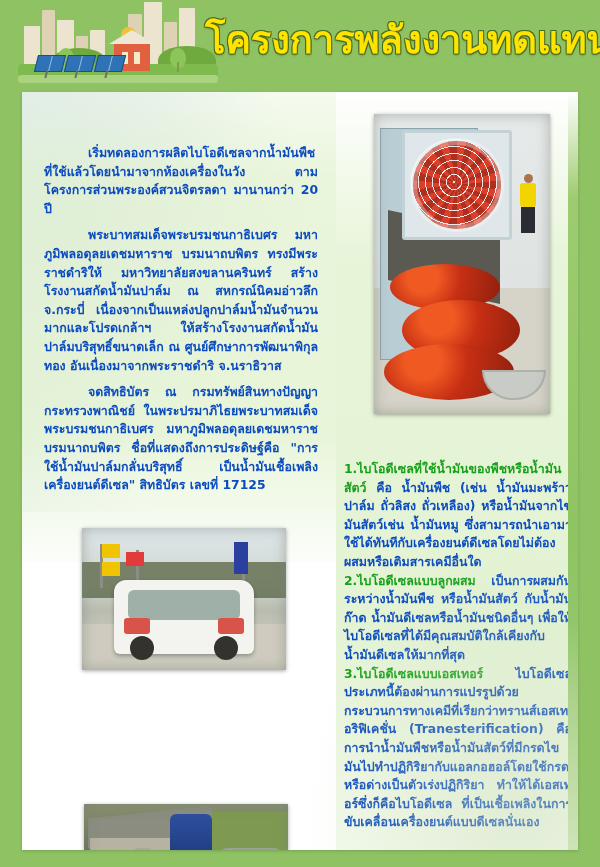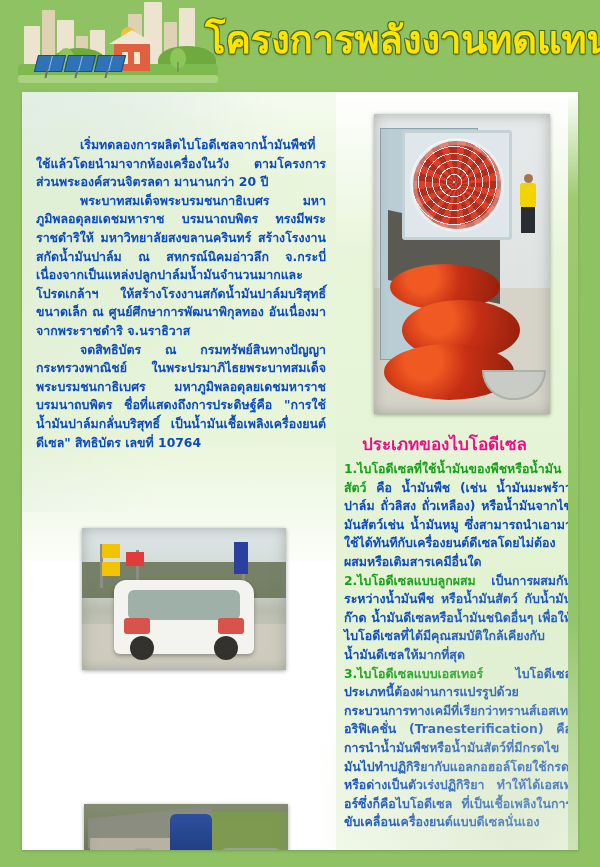--- a/index.html
+++ b/index.html
@@ -93,21 +93,21 @@
   .body-text{
     position:absolute;
     color:#0b4bc0;
     font-size:12.4px;
     line-height:18.6px;
     font-weight:bold;
     text-align:justify;
     text-justify:inter-word;
   }
   #left-text{left:14px;top:44px;width:290px;}
-  #left-text p{margin:0;text-indent:44px;}
+  #left-text p{margin:8px;text-indent:44px;}
   #left-text p+p{margin-top:0;}
 
   #right-text{left:322px;top:368px;width:228px;}
   #right-text p{margin:0;}
   #right-text .lead{color:#16a01a;}
 
   
   .photo{position:absolute;box-shadow:0 1px 4px rgba(0,0,0,.35);overflow:hidden;background:#cfd7d2;}
 
   
@@ -204,21 +204,21 @@
 
 <div id="card">
 
   <div class="col" id="col-left">
     <div class="wash"></div>
 
 
     <div class="body-text" id="left-text">
       <p>เริ่มทดลองการผลิตไบโอดีเซลจากน้ำมันพืชที่ใช้แล้วโดยนำมาจากห้องเครื่องในวัง ตามโครงการส่วนพระองค์สวนจิตรลดา มานานกว่า 20 ปี</p>
       <p>พระบาทสมเด็จพระบรมชนกาธิเบศร มหาภูมิพลอดุลยเดชมหาราช บรมนาถบพิตร ทรงมีพระราชดำริให้ มหาวิทยาลัยสงขลานครินทร์ สร้างโรงงานสกัดน้ำมันปาล์ม ณ สหกรณ์นิคมอ่าวลึก จ.กระบี่ เนื่องจากเป็นแหล่งปลูกปาล์มน้ำมันจำนวนมากและโปรดเกล้าฯ ให้สร้างโรงงานสกัดน้ำมันปาล์มบริสุทธิ์ขนาดเล็ก ณ ศูนย์ศึกษาการพัฒนาพิกุลทอง อันเนื่องมาจากพระราชดำริ จ.นราธิวาส</p>
-      <p>จดสิทธิบัตร ณ กรมทรัพย์สินทางปัญญา กระทรวงพาณิชย์ ในพระปรมาภิไธยพระบาทสมเด็จพระบรมชนกาธิเบศร มหาภูมิพลอดุลยเดชมหาราช บรมนาถบพิตร ชื่อที่แสดงถึงการประดิษฐ์คือ "การใช้น้ำมันปาล์มกลั่นบริสุทธิ์ เป็นน้ำมันเชื้อเพลิงเครื่องยนต์ดีเซล" สิทธิบัตร เลขที่ 10764</p>
+      <p>จดสิทธิบัตร ณ กรมทรัพย์สินทางปัญญา กระทรวงพาณิชย์ ในพระปรมาภิไธยพระบาทสมเด็จพระบรมชนกาธิเบศร มหาภูมิพลอดุลยเดชมหาราช บรมนาถบพิตร ชื่อที่แสดงถึงการประดิษฐ์คือ "การใช้น้ำมันปาล์มกลั่นบริสุทธิ์ เป็นน้ำมันเชื้อเพลิงเครื่องยนต์ดีเซล" สิทธิบัตร เลขที่ 17125</p>
       <p></p>
     </div>
 
     <div class="photo" id="photo-car">
       <div class="sky"></div>
       <div class="hillbg"></div>
       <div class="road"></div>
       <div class="flag" style="left:18px;top:16px;"></div>
       <div class="flagc" style="left:20px;top:16px;background:#f0c400;"></div>
       <div class="flagc" style="left:20px;top:34px;background:#f0c400;"></div>
@@ -272,21 +272,20 @@
       <div class="fanbox"></div>
       <div class="fan"></div>
       <div class="grill"></div>
       <div class="fruit-pile" style="left:16px;top:150px;width:110px;height:46px;"></div>
       <div class="fruit-pile" style="left:28px;top:186px;width:118px;height:60px;"></div>
       <div class="fruit-pile" style="left:10px;top:230px;width:130px;height:56px;"></div>
       <div class="bowl"></div>
       <div class="vig"></div>
     </div>
 
-    <h2 class="section" id="h-right" style="left:26px;top:338px;">ประเภทของไบโอดีเซล</h2>
 
     <div class="body-text" id="right-text" style="left:8px;top:368px;width:228px;">
       <p>
         <span class="lead">1.</span><span class="lead">ไบโอดีเซลที่ใช้น้ำมันของพืชหรือน้ำมันสัตว์</span><span> คือ น้ำมันพืช (เช่น น้ำมันมะพร้าว ปาล์ม ถั่วลิสง ถั่วเหลือง) หรือน้ำมันจากไขมันสัตว์เช่น น้ำมันหมู ซึ่งสามารถนำเอามาใช้ได้ทันทีกับเครื่องยนต์ดีเซลโดยไม่ต้องผสมหรือเติมสารเคมีอื่นใด</span>
       </p>
       <p>
         <span class="lead">2.</span><span class="lead">ไบโอดีเซลแบบลูกผสม</span><span> เป็นการผสมกันระหว่างน้ำมันพืช หรือน้ำมันสัตว์ กับน้ำมันก๊าด น้ำมันดีเซลหรือน้ำมันชนิดอื่นๆ เพื่อให้ไบโอดีเซลที่ได้มีคุณสมบัติใกล้เคียงกับน้ำมันดีเซลให้มากที่สุด</span>
       </p>
       <p>
         <span class="lead">3.</span><span class="lead">ไบโอดีเซลแบบเอสเทอร์</span><span> ไบโอดีเซลประเภทนี้ต้องผ่านการแปรรูปด้วยกระบวนการทางเคมีที่เรียกว่าทรานส์เอสเทอริฟิเคชั่น (Tranesterification) คือการนำน้ำมันพืชหรือน้ำมันสัตว์ที่มีกรดไขมันไปทำปฏิกิริยากับแอลกอฮอล์โดยใช้กรดหรือด่างเป็นตัวเร่งปฏิกิริยา ทำให้ได้เอสเทอร์ซึ่งก็คือไบโอดีเซล ที่เป็นเชื้อเพลิงในการขับเคลื่อนเครื่องยนต์แบบดีเซลนั่นเอง</span>

